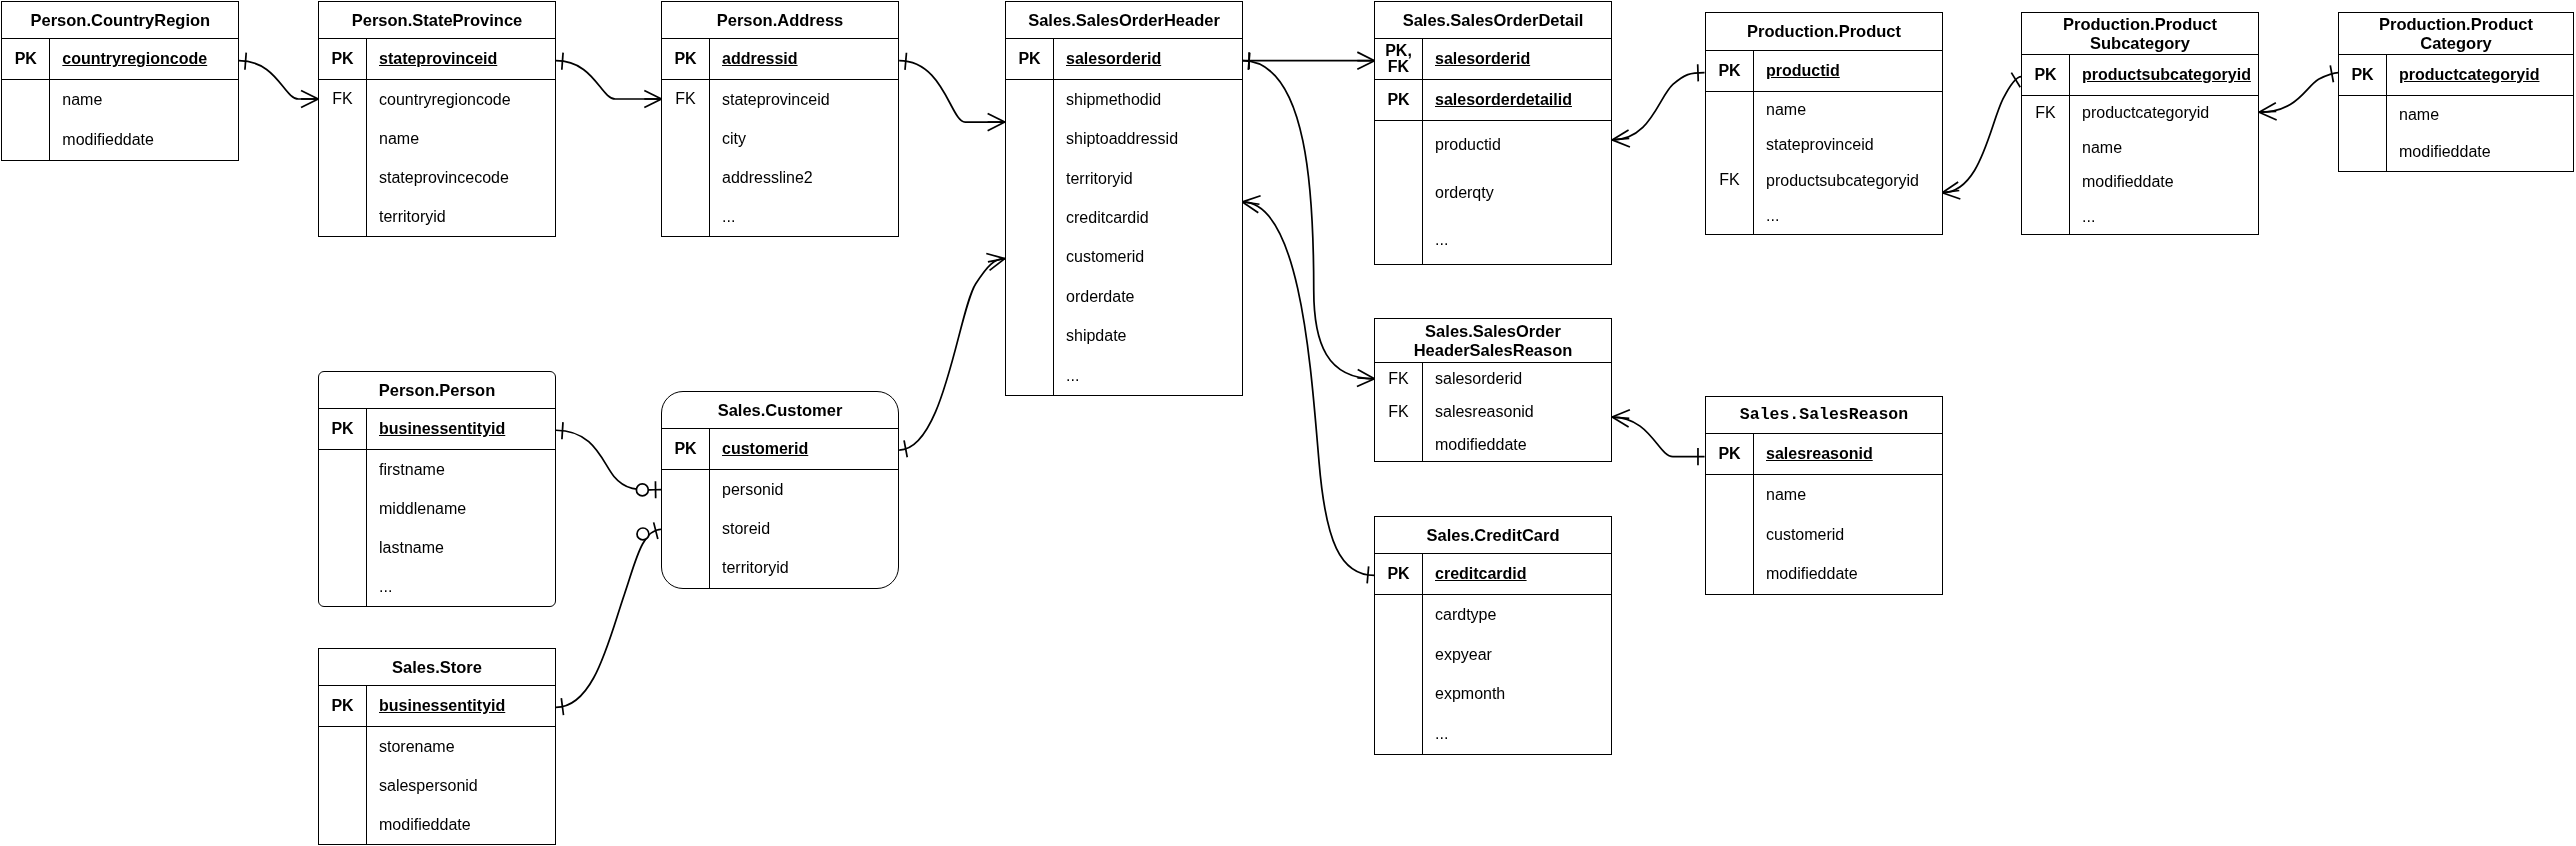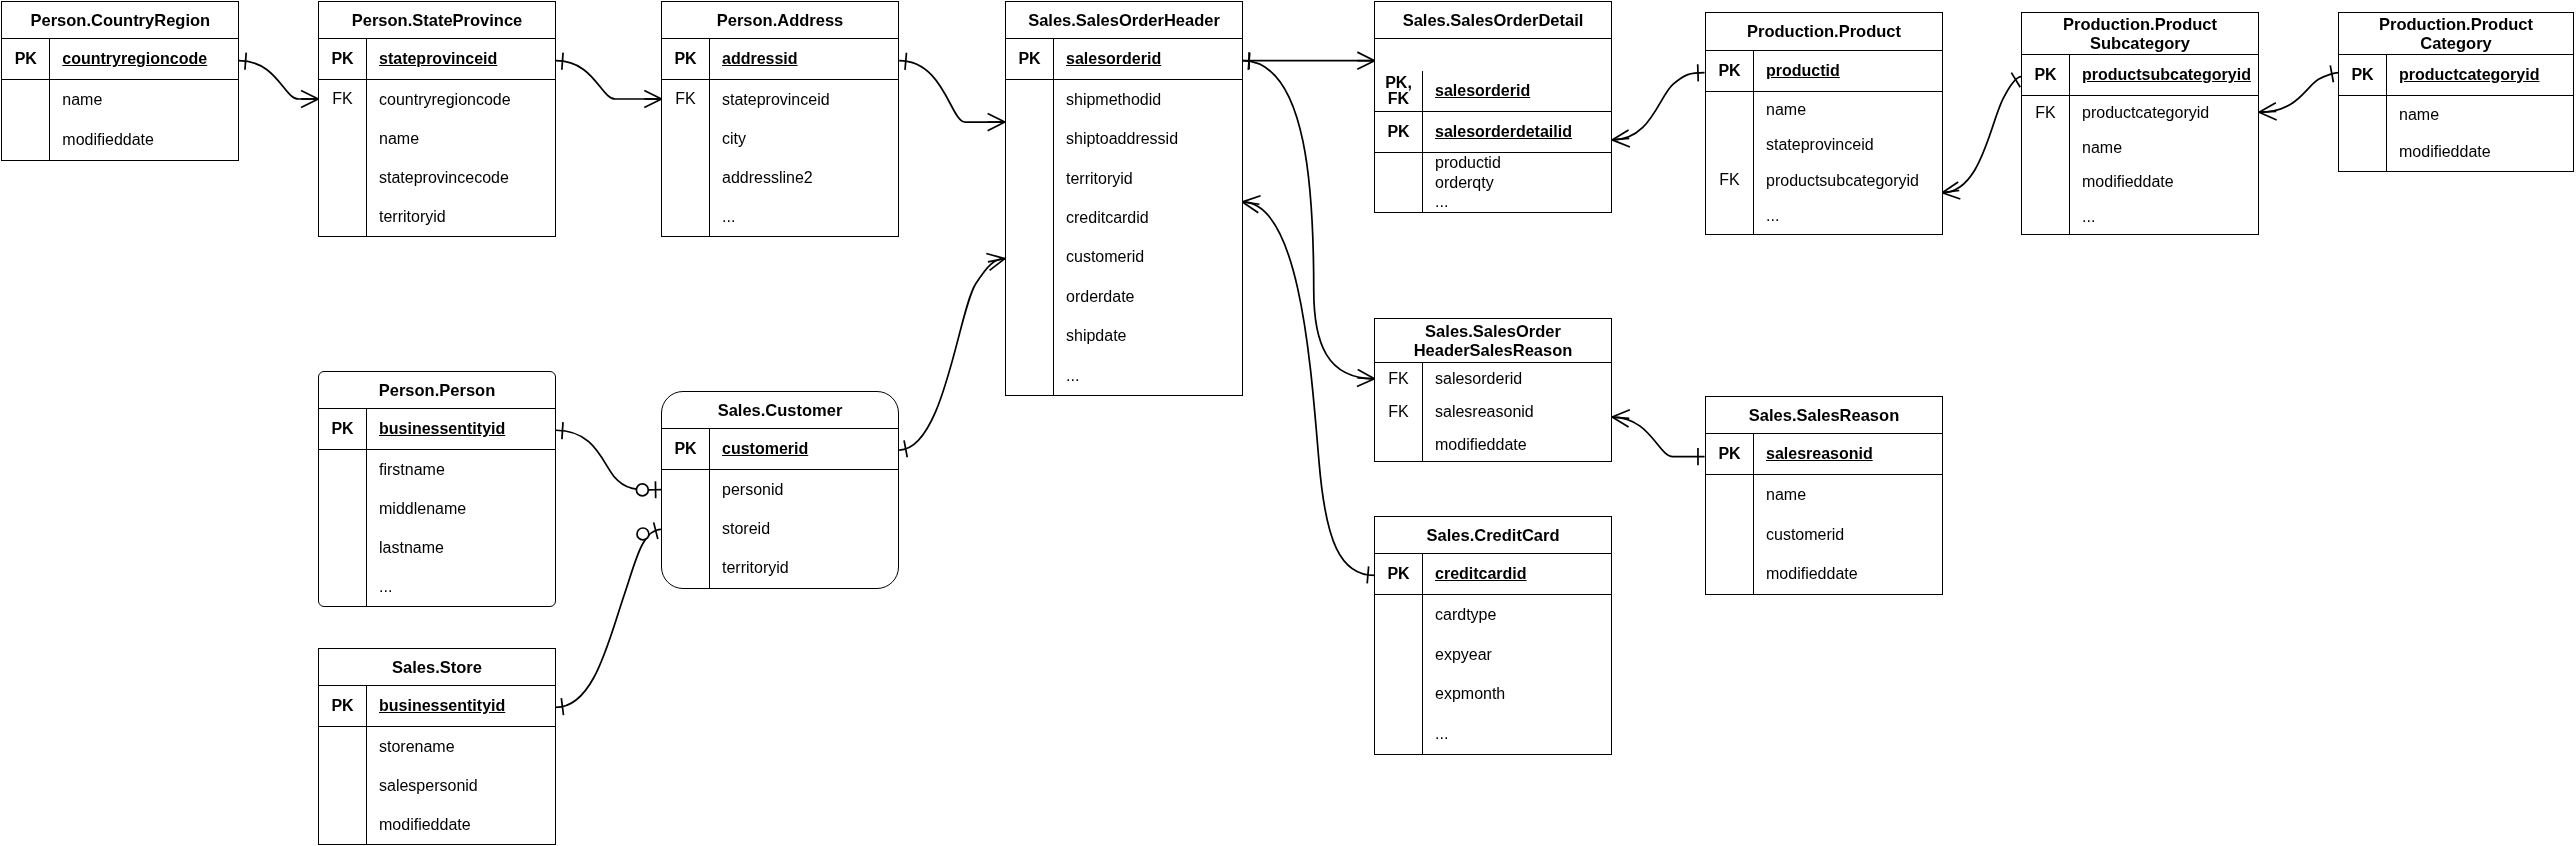--- a/index.html
+++ b/index.html
@@ -301,23 +301,23 @@
           <div class="attr">
             <div class="attr-key"></div>
             <div class="attr-name">shipdate</div>
           </div>
           <div class="attr">
             <div class="attr-key"></div>
             <div class="attr-name">...</div>
           </div>
         </div>
       </div>
-      <div class="entity" style="left: 1374px; top: 1.3px; width: 238px; height: 212px;">
+      <div class="entity" style="left: 1374px; top: 1.3px; width: 238px; height: 264px;">
         <div class="entity-title" style="height: 37px; min-height: 37px;">Sales.SalesOrderDetail</div>
-        <div class="section key" style="flex: 0 0 auto; margin-top: 32px;">
+        <div class="section key" style="flex: 0 0 auto;">
           <div class="attr" style="min-height: 40px;">
             <div class="attr-key">PK,
 FK</div>
             <div class="attr-name pk">salesorderid</div>
           </div>
         </div>
         <div class="section key" style="flex: 0 0 auto;">
           <div class="attr" style="min-height: 40px;">
             <div class="attr-key">PK</div>
             <div class="attr-name pk">salesorderdetailid</div>
@@ -498,21 +498,21 @@
             <div class="attr-key fk">FK</div>
             <div class="attr-name">salesreasonid</div>
           </div>
           <div class="attr">
             <div class="attr-key"></div>
             <div class="attr-name">modifieddate</div>
           </div>
         </div>
       </div>
       <div class="entity" style="left: 1705px; top: 396px; width: 238px; height: 199px;">
-        <div class="entity-title" style="height: 37px; min-height: 37px;">Sales.SalesReason</div>
+        <div class="entity-title" style="height: 37px; min-height: 37px; font-family: Liberation Mono, monospace;">Sales.SalesReason</div>
         <div class="section key" style="flex: 0 0 auto;">
           <div class="attr" style="min-height: 40px;">
             <div class="attr-key">PK</div>
             <div class="attr-name pk">salesreasonid</div>
           </div>
         </div>
         <div class="section body" style="flex: 1 1 auto;">
           <div class="attr">
             <div class="attr-key"></div>
             <div class="attr-name">name</div>

